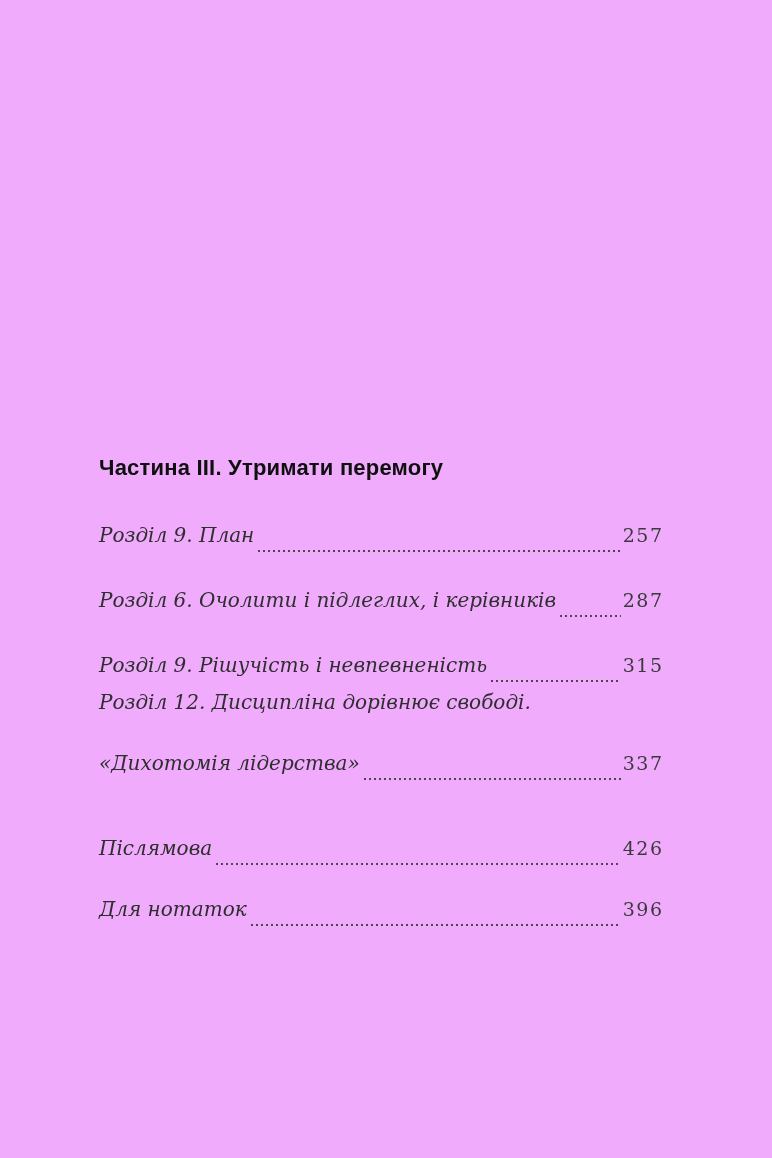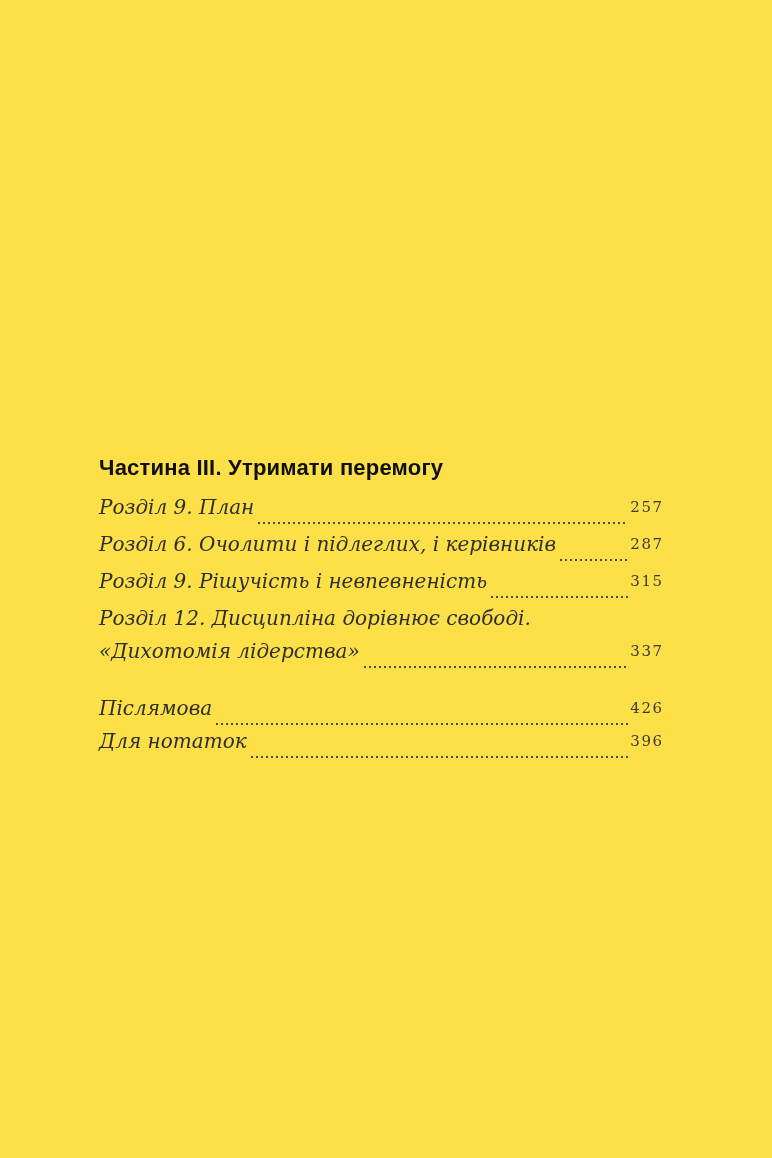--- a/index.html
+++ b/index.html
@@ -4,21 +4,21 @@
 <style>
   html, body {
     margin: 0;
     padding: 0;
     background: #ffffff;
   }
   .book-page {
     position: relative;
     width: 772px;
     height: 1158px;
-    background: #fde047;
+    background: #f0abfc;
     overflow: hidden;
   }
   .content {
     position: absolute;
     left: 99px;
     top: 455px;
     width: 563px;
   }
   .part-heading {
     margin: 0 0 10px 0;
@@ -58,25 +58,26 @@
     background-image: repeating-linear-gradient(
       to right,
       #4a4a4a 0px, #4a4a4a 1.7px,
       transparent 1.7px, transparent 5px
     );
     background-repeat: repeat-x;
   }
   .toc-page {
     flex: 0 0 auto;
     font-style: normal;
-    font-size: 15px;
+    font-size: 19px;
     letter-spacing: 1.5px;
     margin-right: -1.5px;
     color: #3a3a3a;
     font-feature-settings: "onum" 1;
+    margin-top: 28px;
   }
 </style>
 </head>
 <body>
 
 <div class="book-page">
   <div class="content">
 
     <h1 class="part-heading">Частина III. Утримати перемогу</h1>
 

